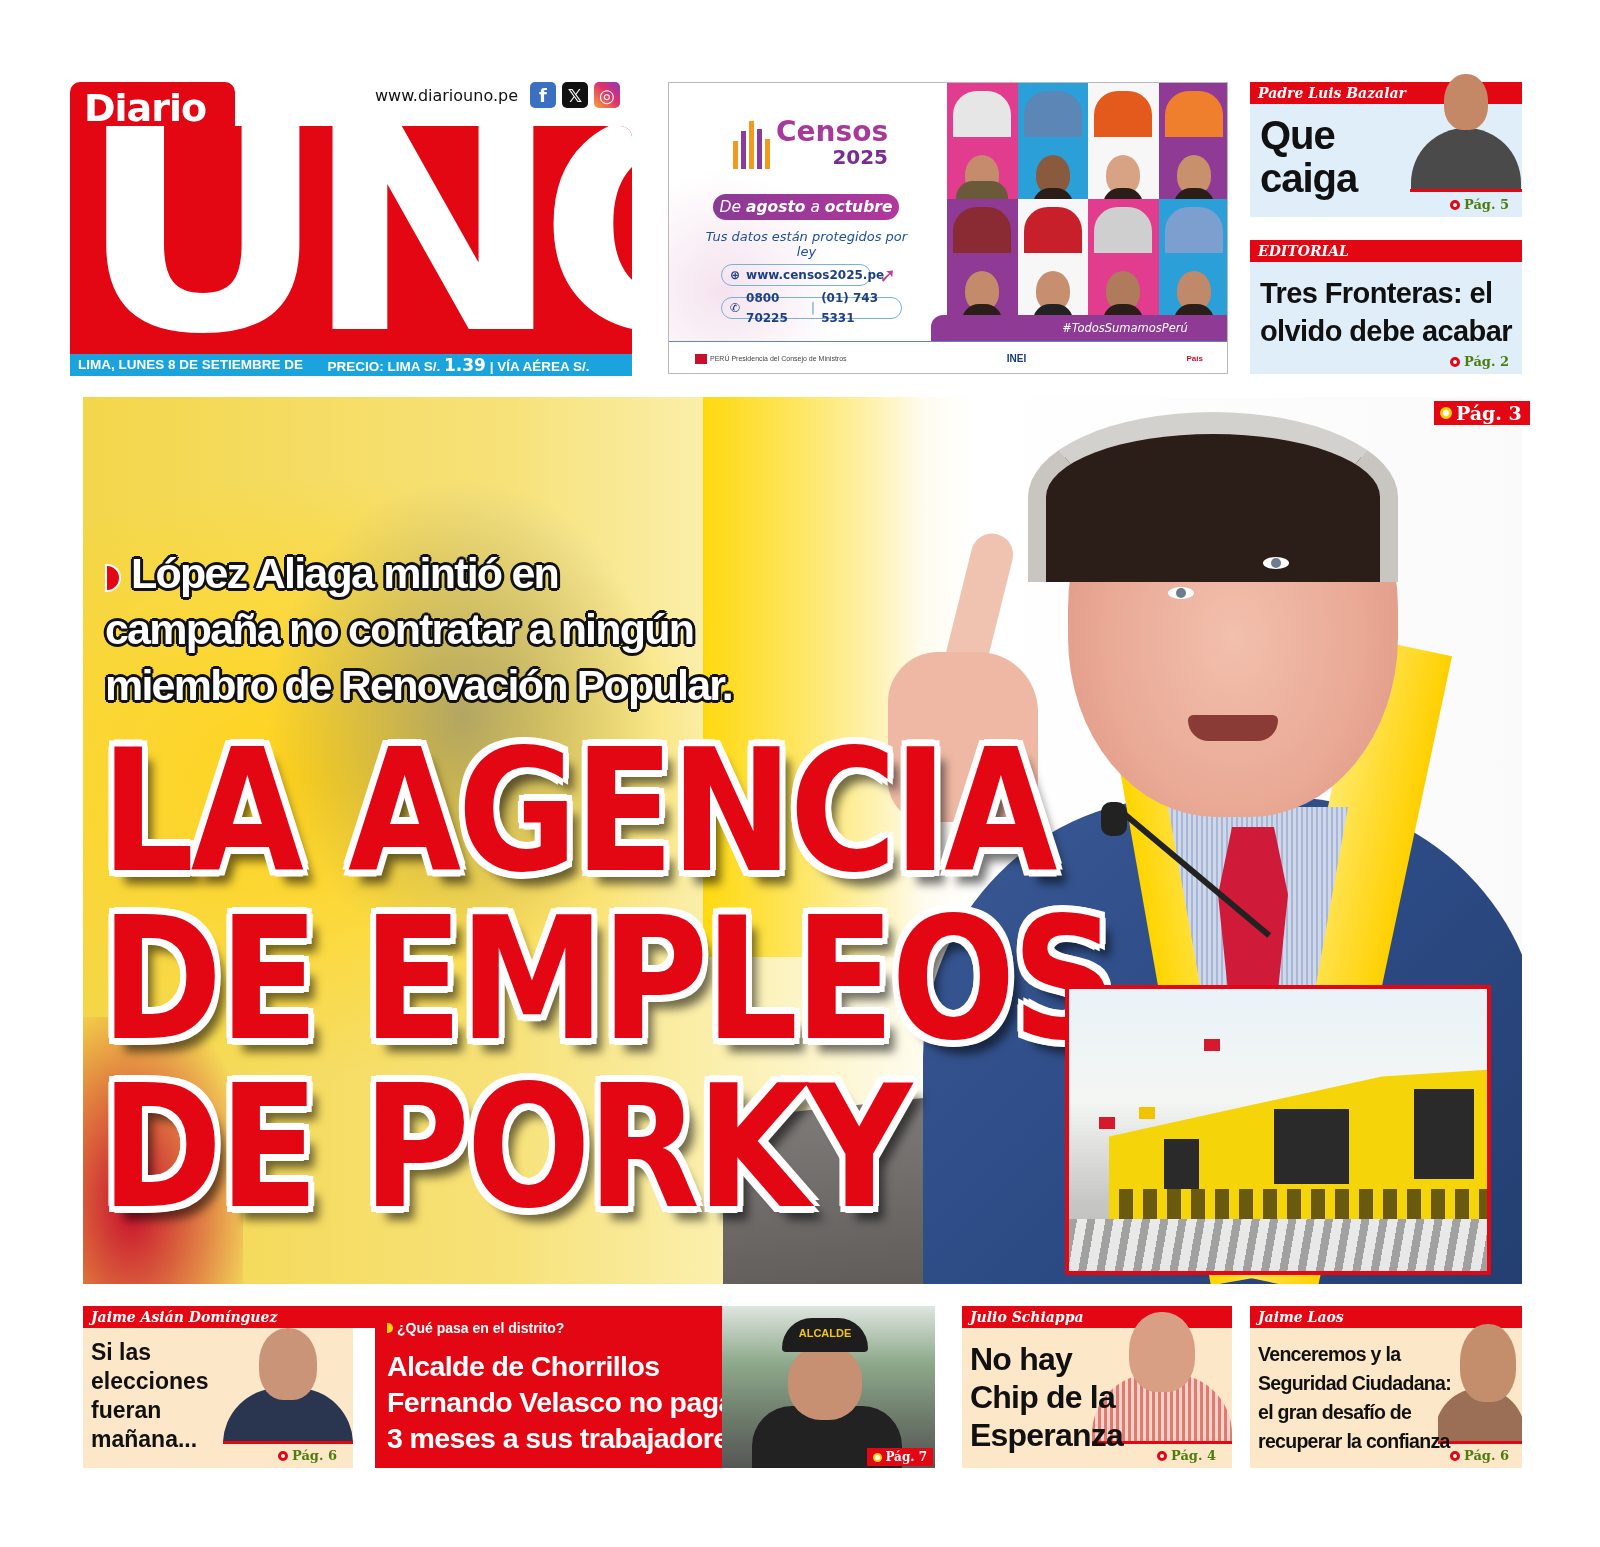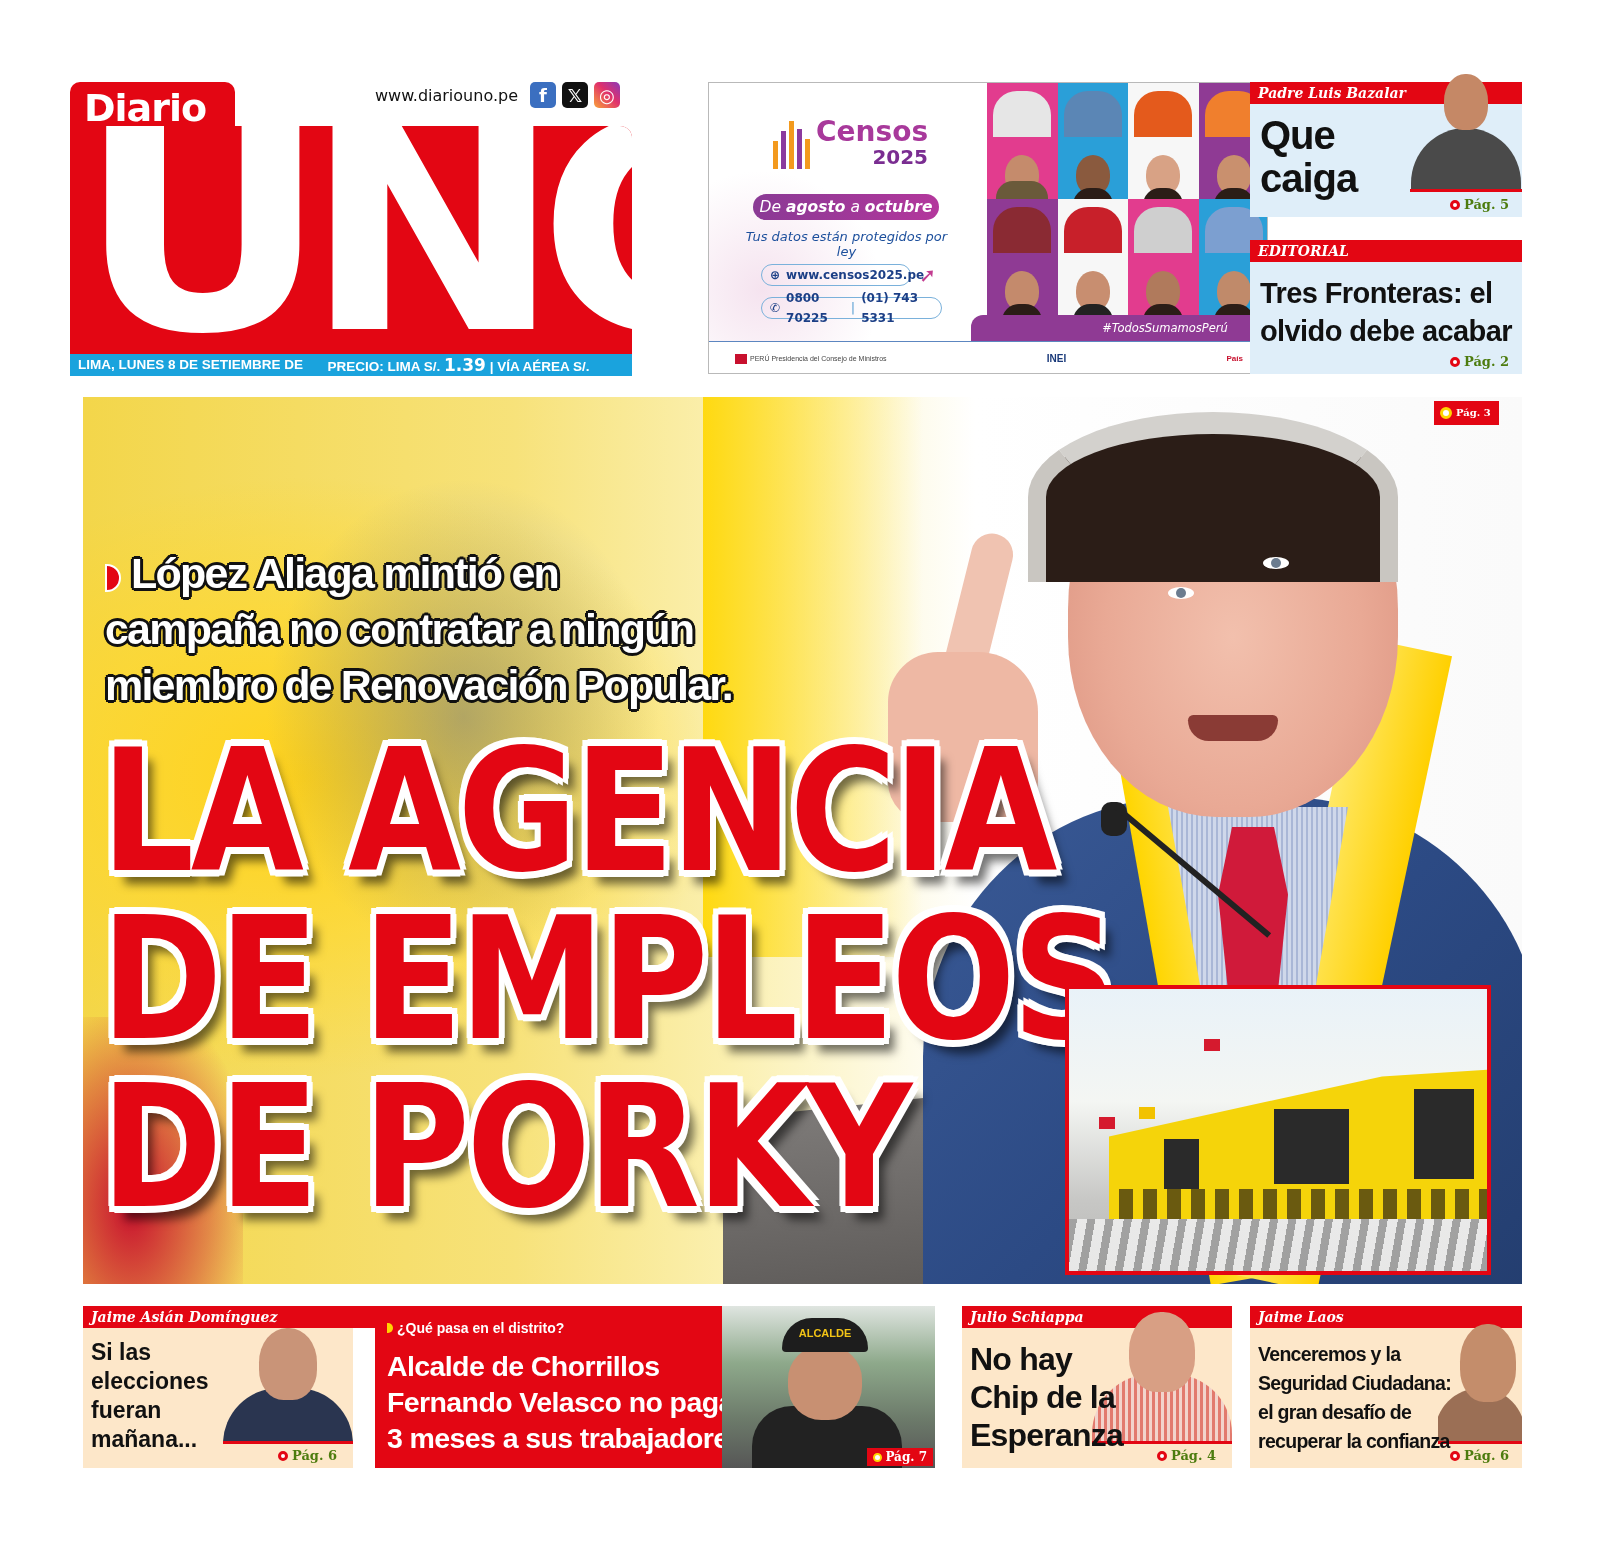--- a/index.html
+++ b/index.html
@@ -15,21 +15,21 @@
   .datebar { position: absolute; left: 0; top: 272px; width: 562px; height: 22px; background: #1aa3dd; color: #fff; font-family: "Liberation Sans", sans-serif; font-weight: 700; font-size: 13.5px; line-height: 22px; padding: 0 8px; display: flex; justify-content: space-between; transform: scaleX(1); }
   .datebar b { font-size: 17px; font-family: "DejaVu Sans", sans-serif; }
   .site-row { position: absolute; left: 375px; top: 80px; height: 30px; display: flex; align-items: center; gap: 6px; }
   .site-url { font-family: "DejaVu Sans", sans-serif; font-size: 16px; color: #111; margin-right: 6px; }
   .soc { width: 26px; height: 26px; border-radius: 5px; color: #fff; font-weight: 700; font-size: 18px; display: flex; align-items: center; justify-content: center; font-family: "DejaVu Sans", sans-serif; }
   .soc.fb { background: #3b6fc0; }
   .soc.x { background: #111; }
   .soc.ig { background: linear-gradient(45deg, #f9a23a, #e0306b 55%, #8a3ab9); }
 
   
-  .ad { position: absolute; left: 668px; top: 82px; width: 560px; height: 292px; border: 1px solid #b9b9b9; background: #fff; overflow: hidden; margin-left: 40px; }
+  .ad { position: absolute; left: 668px; top: 82px; width: 560px; height: 292px; border: 1px solid #b9b9b9; background: #fff; overflow: hidden; }
   .ad-left { position: absolute; left: 0; top: 0; width: 266px; height: 258px; background: radial-gradient(circle at 20% 80%, #f5e3ef 0, #fff 40%); }
   .ad-logo { position: absolute; left: 64px; top: 36px; display: flex; align-items: flex-end; gap: 6px; }
   .ad-logo .bars { display: flex; gap: 3px; align-items: flex-end; }
   .ad-logo .bars i { display: block; width: 5px; background: #f39a1e; }
   .ad-logo .bars i.p { background: #8b3a9e; }
   .ad-logo .title { color: #a8399b; font-weight: 700; font-size: 28px; line-height: 0.9; font-family: "DejaVu Sans", sans-serif; }
   .ad-logo .year { color: #7a2d91; font-weight: 700; font-size: 20px; text-align: right; display: block; font-family: "DejaVu Sans", sans-serif; }
   .ad-pill { position: absolute; left: 44px; top: 111px; width: 186px; height: 26px; border-radius: 13px; background: linear-gradient(90deg, #8a3a95, #b3379c); color: #fff; font-style: italic; font-size: 15.5px; line-height: 26px; text-align: center; font-family: "DejaVu Sans", sans-serif; }
   .ad-pill b { font-weight: 700; }
   .ad-note { position: absolute; left: 30px; top: 146px; width: 215px; text-align: center; color: #1c4f9c; font-style: italic; font-size: 13px; line-height: 15px; font-family: "DejaVu Sans", sans-serif; }
@@ -89,21 +89,21 @@
   .kicker .line { display: inline-block; background: #1aa3dd; color: #fff; font-family: "Liberation Sans", sans-serif; font-weight: 700; font-size: 40px; line-height: 49px; padding: 0 4px; letter-spacing: -1.4px; transform: scaleX(0.92); transform-origin: left; }
   .kicker .line.l2 { margin-top: 2px; }
   .subhead { position: absolute; left: 22px; top: 148px; width: 680px; color: #fff; font-family: "Liberation Sans", sans-serif; font-weight: 700; font-size: 43px; line-height: 56px; letter-spacing: -1.8px;
     text-shadow: -2px -2px 0 #111, 2px -2px 0 #111, -2px 2px 0 #111, 2px 2px 0 #111, 0 3px 0 #111, 3px 0 0 #111, -3px 0 0 #111, 0 -3px 0 #111; }
   .subhead .bullet { display: inline-block; width: 16px; height: 28px; background: #e30613; border-radius: 0 14px 14px 0; border: 2px solid #fff; margin-right: 10px; vertical-align: -4px; }
   .headline-main { position: absolute; left: 18px; top: 330px; font-family: "DejaVu Sans", sans-serif; font-weight: 900; font-size: 170px; line-height: 168px; color: #e30613; letter-spacing: -4px;
     transform: scaleX(0.86); transform-origin: left top;
     -webkit-text-stroke: 0; paint-order: stroke fill;
     text-shadow: -6px -6px 0 #fff, 6px -6px 0 #fff, -6px 6px 0 #fff, 6px 6px 0 #fff, 0 7px 0 #fff, 7px 0 0 #fff, -7px 0 0 #fff, 0 -7px 0 #fff, 12px 14px 10px rgba(0,0,0,0.55); }
   .headline-main div { white-space: nowrap; }
-  .pag-main { position: absolute; left: 1317px; top: -5px; height: 24px; background: #e30613; color: #fff; font-family: "DejaVu Serif", serif; font-weight: 700; font-size: 10px; line-height: 24px; padding: 0 8px 0 6px; display: flex; align-items: center; gap: 4px; }
+  .pag-main { position: absolute; left: 1317px; top: -5px; height: 24px; background: #e30613; color: #fff; font-family: "DejaVu Serif", serif; font-weight: 700; font-size: 19px; line-height: 24px; padding: 0 8px 0 6px; display: flex; align-items: center; gap: 4px; }
   .pag-main .dot { width: 12px; height: 12px; border-radius: 50%; border: 3px solid #ffd500; background: #fff; }
 
   
   .inset { position: absolute; left: 982px; top: 588px; width: 426px; height: 290px; border: 4px solid #e30613; overflow: hidden; background: linear-gradient(180deg, #e9f2f8 0, #f4f6f3 40%, #c7c7c5 75%, #b7b7b5 100%); }
   .inset .bldg { position: absolute; left: 40px; top: 80px; width: 390px; height: 150px; background: #f5d40a; clip-path: polygon(0 45%, 40% 22%, 70% 5%, 100% 0, 100% 100%, 0 100%); }
   .inset .balc1 { position: absolute; left: 205px; top: 120px; width: 75px; height: 75px; background: #2a2a2a; }
   .inset .balc2 { position: absolute; left: 345px; top: 100px; width: 60px; height: 90px; background: #2a2a2a; }
   .inset .balc3 { position: absolute; left: 95px; top: 150px; width: 35px; height: 55px; background: #2a2a2a; }
   .inset .arches { position: absolute; left: 40px; top: 200px; width: 390px; height: 30px; background: repeating-linear-gradient(90deg, #f5d40a 0 10px, #6a5a10 10px 24px); }
   .inset .street { position: absolute; left: 0; top: 230px; width: 430px; height: 60px; background: repeating-linear-gradient(100deg, #9a9a9a 0 8px, #f3f3f3 8px 18px); opacity: 0.8; }

